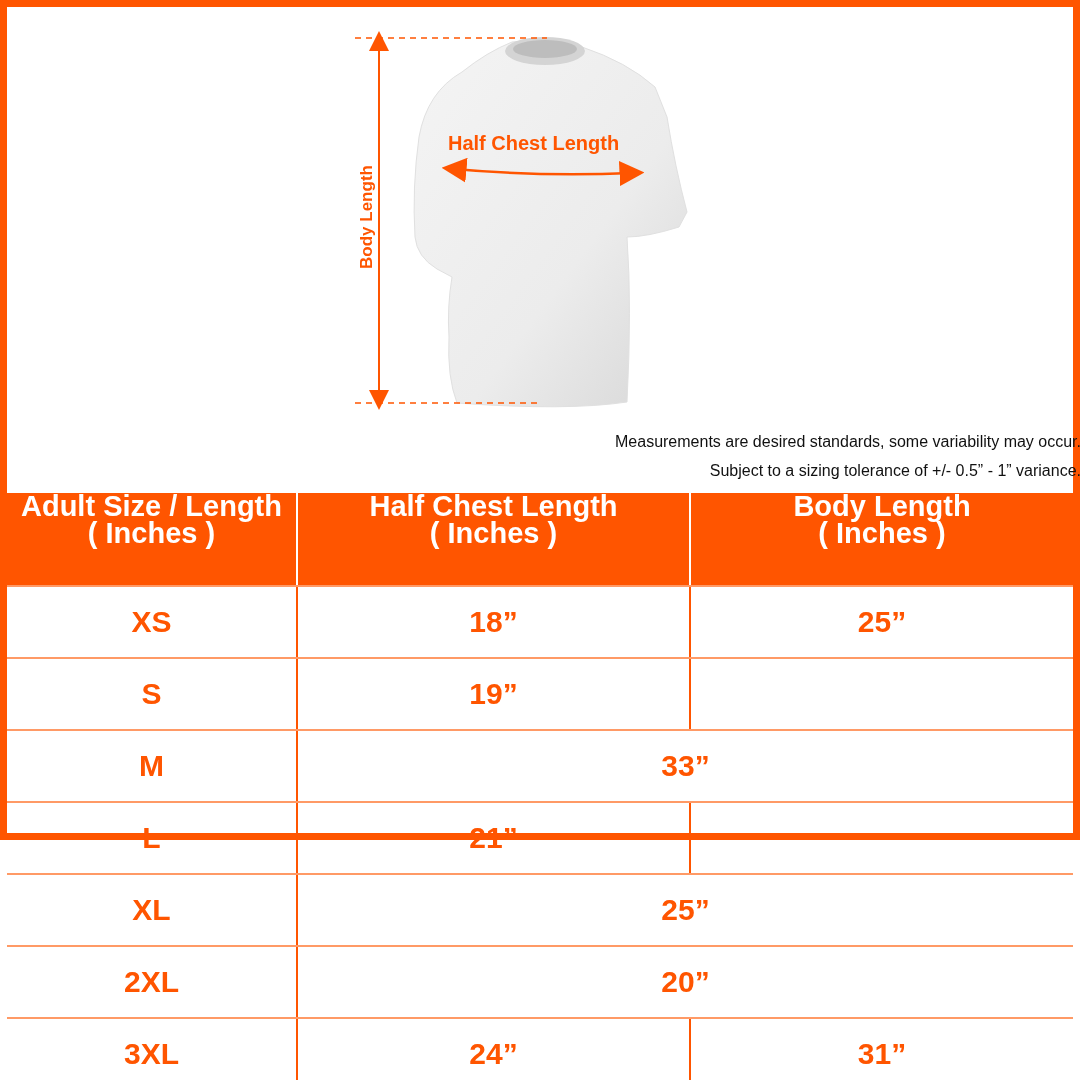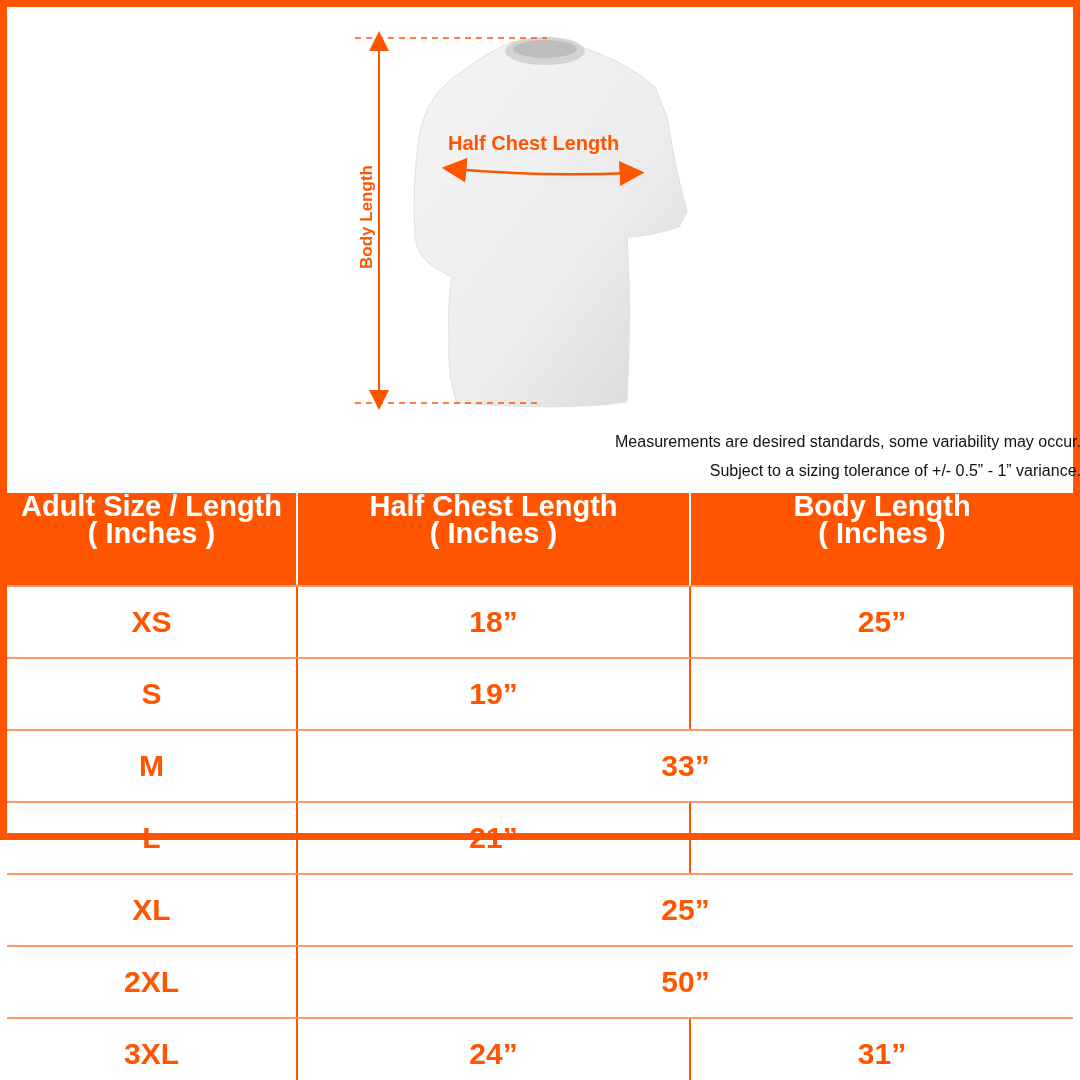--- a/index.html
+++ b/index.html
@@ -91,21 +91,21 @@
     <div class="row">
       <div class="cell c1">L</div>
       <div class="cell c2">21”</div>
     </div>
     <div class="row">
       <div class="cell c1">XL</div>
       <div class="cell c3">25”</div>
     </div>
     <div class="row">
       <div class="cell c1">2XL</div>
-      <div class="cell c3">50”</div>
+      <div class="cell c3">20”</div>
     </div>
     <div class="row">
       <div class="cell c1">3XL</div>
       <div class="cell c2">24”</div>
       <div class="cell c3">31”</div>
     </div>
   </div>
 </div>
 
 </body></html>

